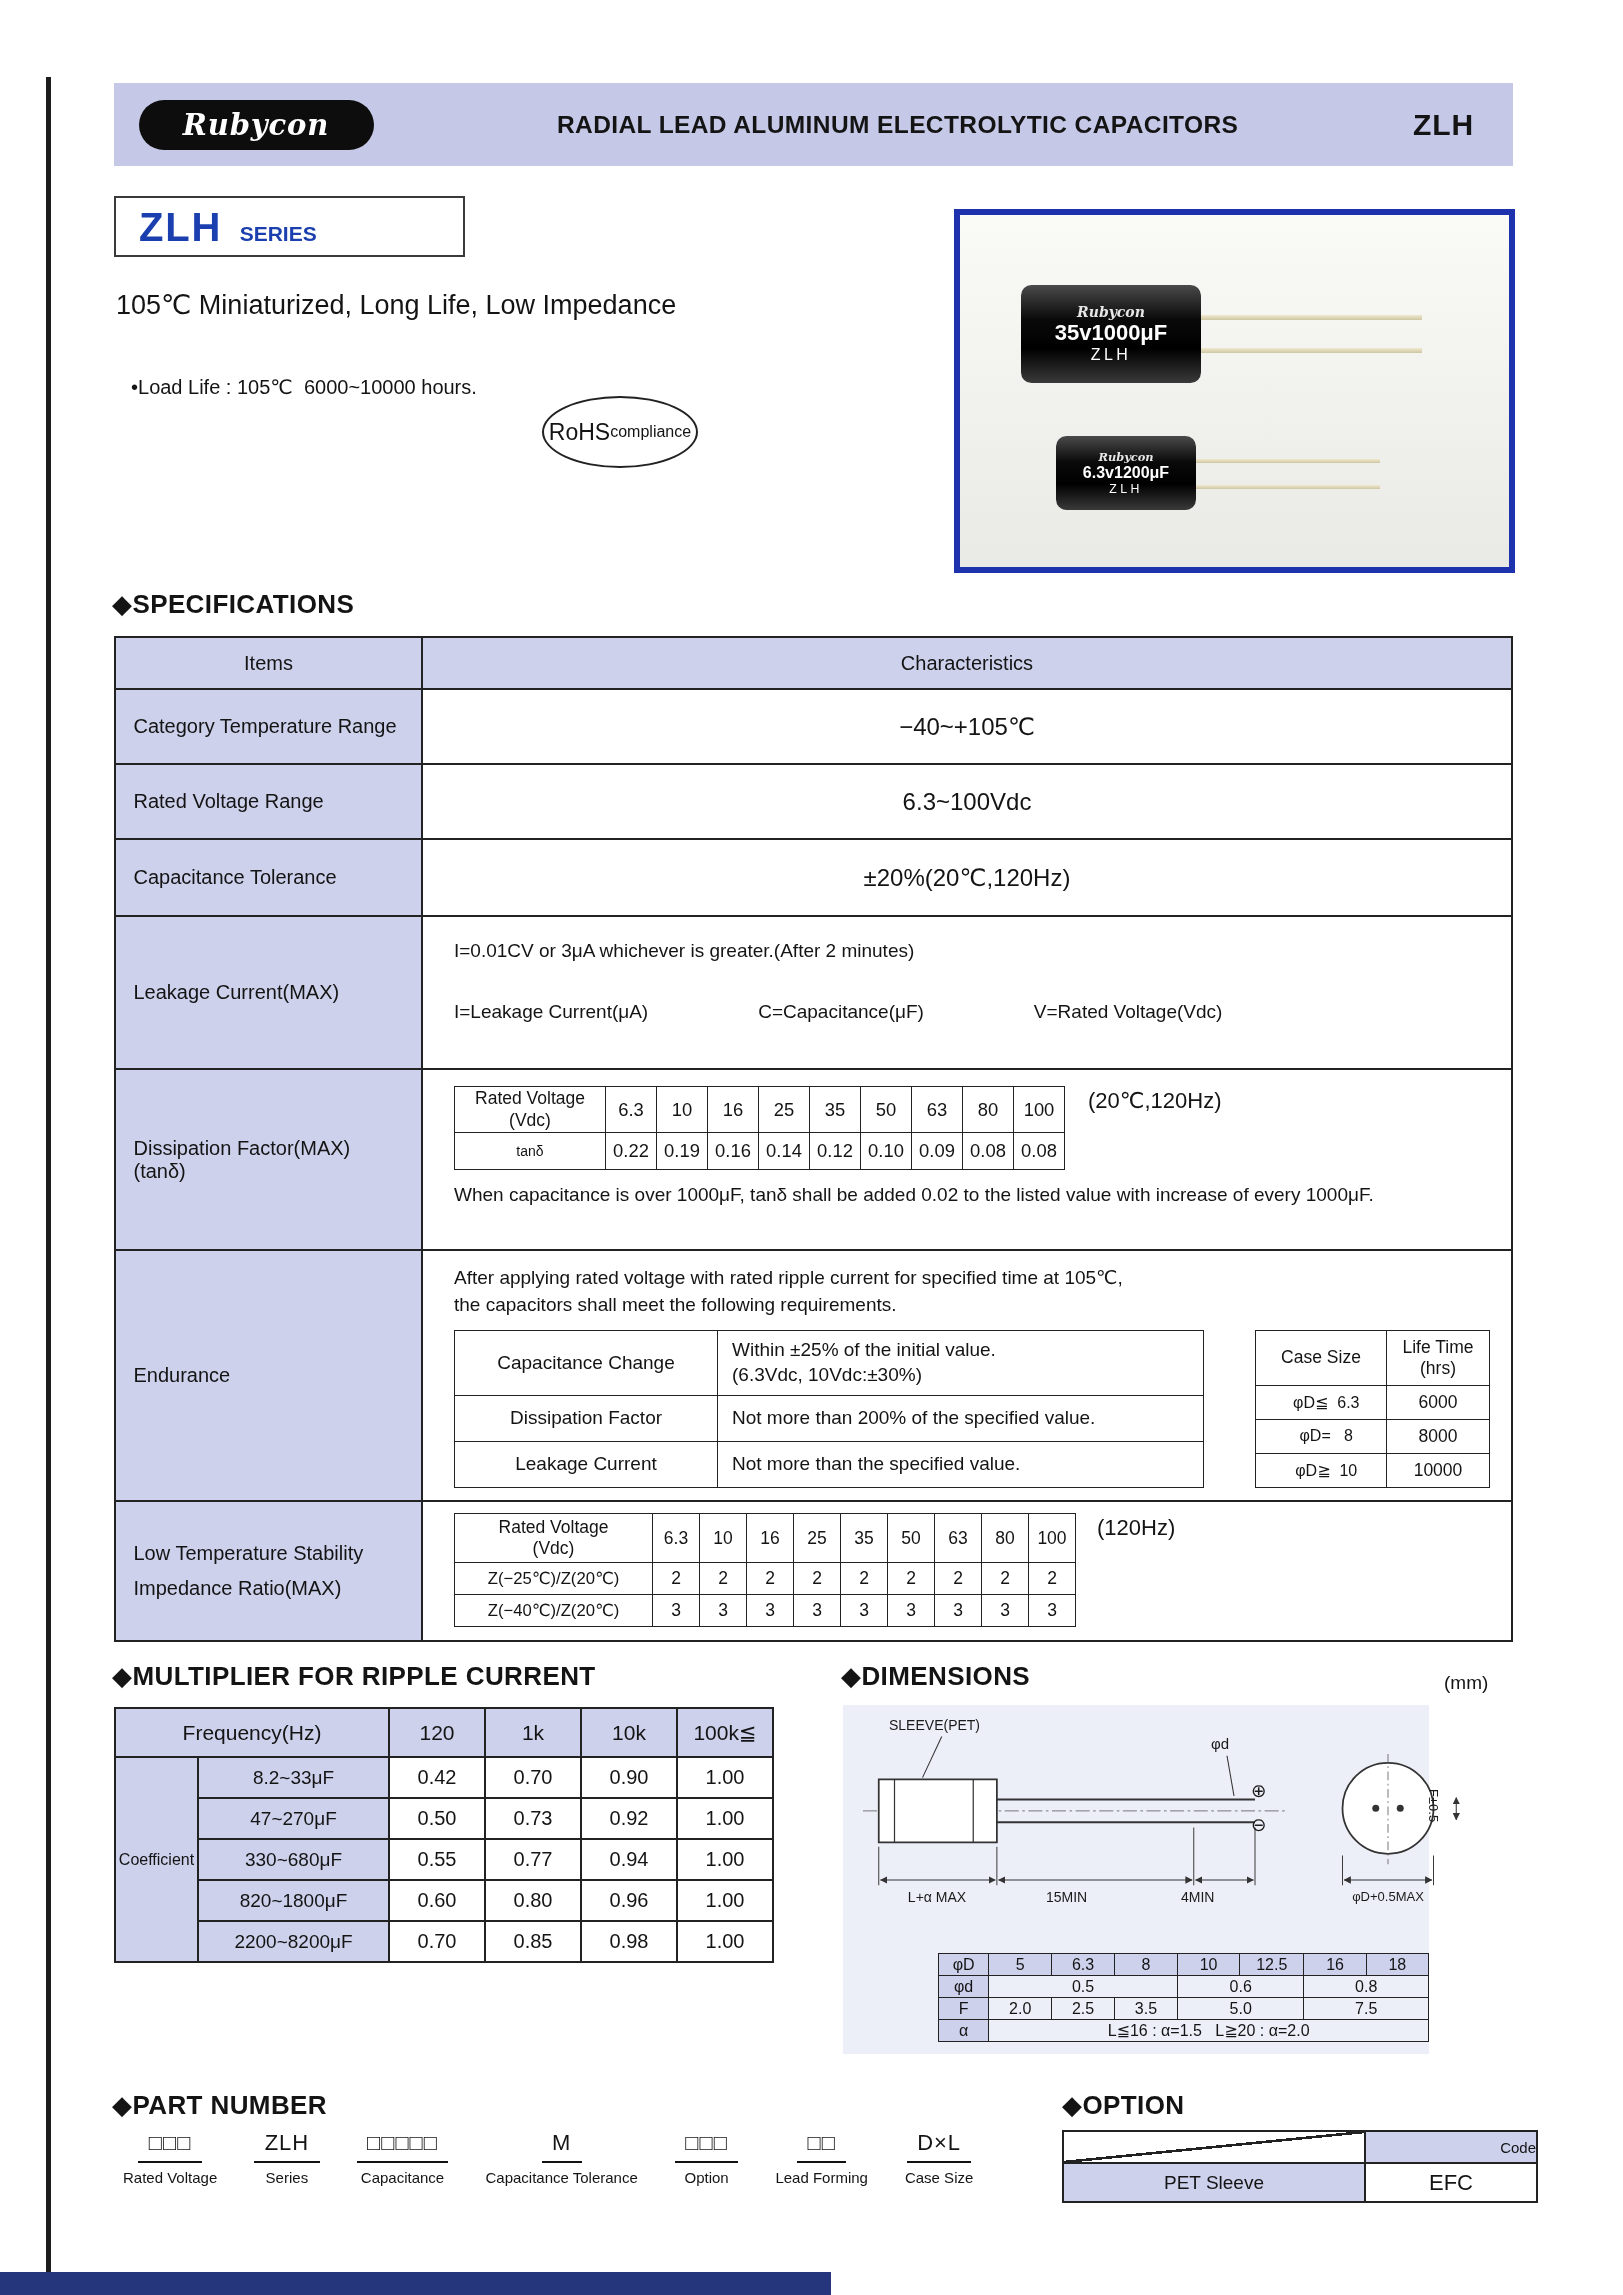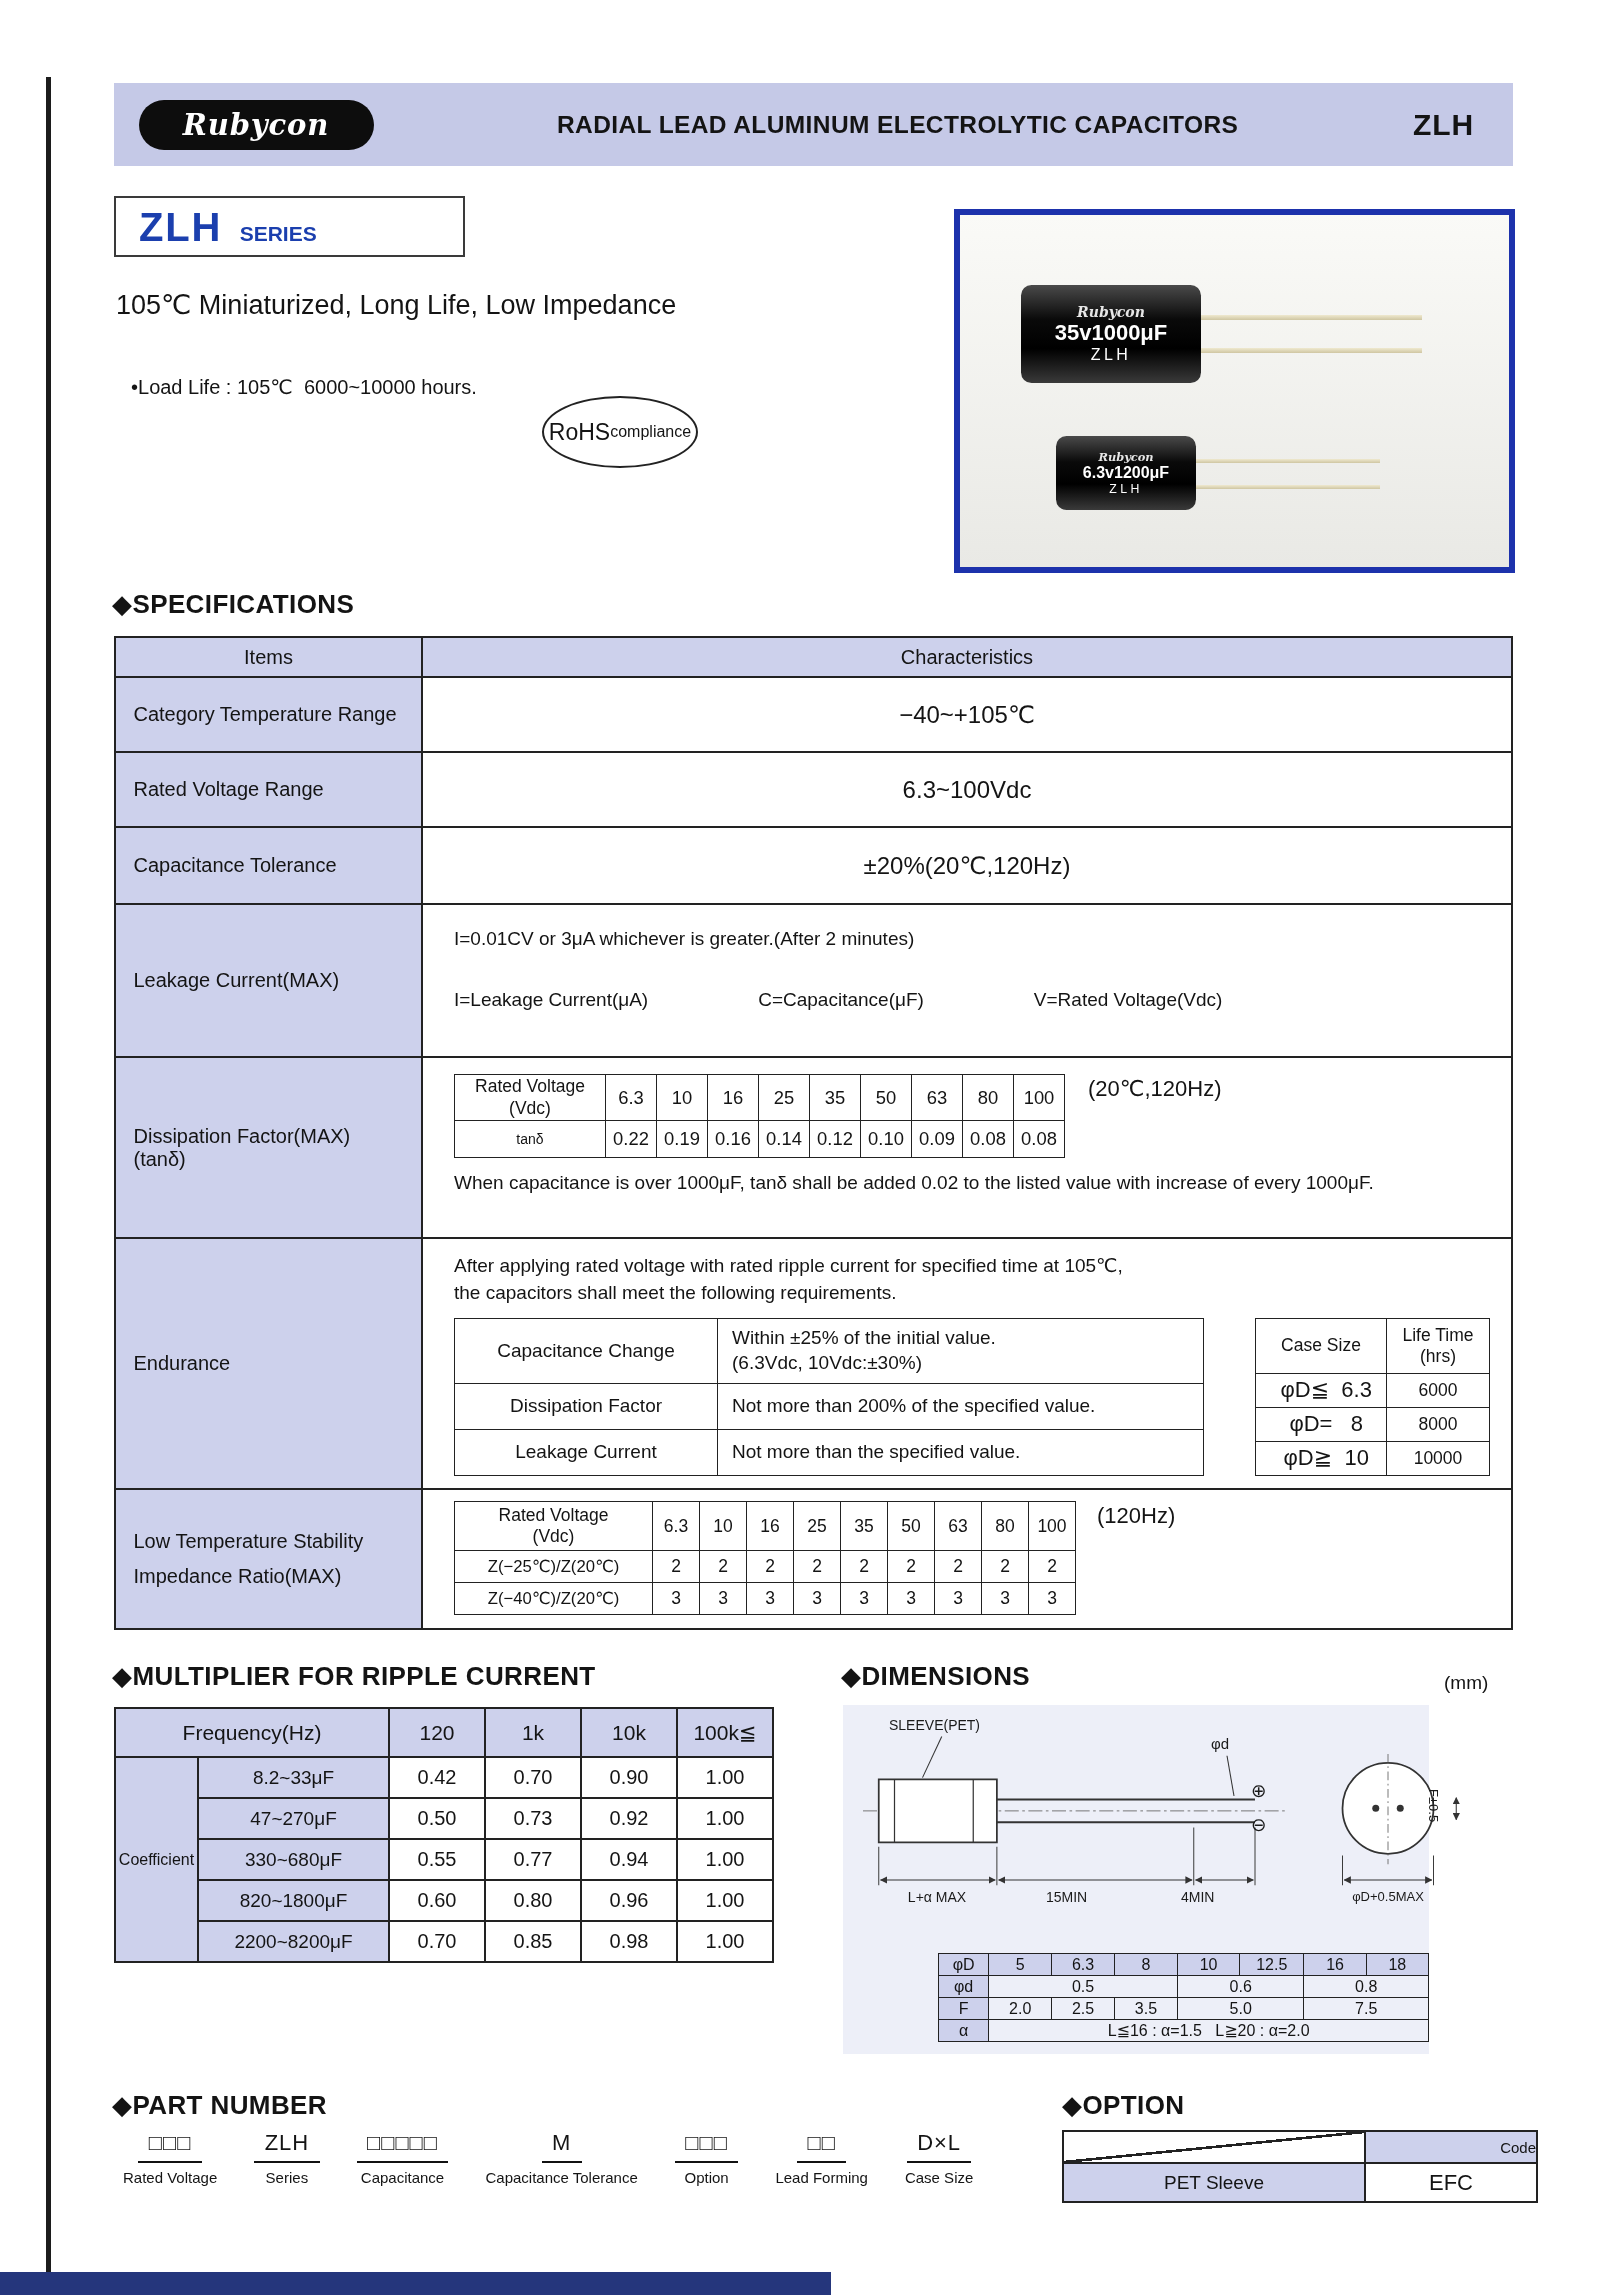--- a/index.html
+++ b/index.html
@@ -51,21 +51,21 @@
 .cap2 .lead-a{left:136px;top:23px;width:188px;height:4.4px}
 .cap2 .lead-b{left:136px;top:49px;width:188px;height:4.4px}
 
 .sec-heading{position:absolute;font-size:26px;font-weight:bold;letter-spacing:0.4px}
 
 .spec-table{position:absolute;left:114px;top:636px;width:1399px;table-layout:fixed}
 .spec-table>tbody>tr>td{border:2.6px solid #222;vertical-align:middle}
 .hdr{font-size:20px;text-align:center}
 .rlabel{font-size:20px;padding-left:17.5px}
 .bigval{text-align:center;font-size:24px}
-.h46{height:40px}.h86{height:75px}.h88{height:77px}.h174{height:153px}.h206{height:181px}.h286{height:251px}.h160{height:140px}
+.h46{height:52px}.h86{height:75px}.h88{height:77px}.h174{height:153px}.h206{height:181px}.h286{height:251px}.h160{height:140px}
 .vtop{vertical-align:top !important}
 
 .leak-cell{padding:23px 0 0 31px}
 .leak-formula{font-size:19px}
 .leak-defs{display:flex;gap:110px;margin-top:39px;font-size:19px}
 
 .inner td{border:1.8px solid #222;text-align:center}
 .df-row{display:flex;align-items:flex-start;padding:16px 0 0 31px}
 .df-rv{width:151px;font-size:17.5px;line-height:1.25}
 .df-v{width:51px;font-size:18.4px}
@@ -76,21 +76,21 @@
 .end-cell{padding:14px 17.5px 0 31px}
 .end-intro{font-size:19px;line-height:1.4}
 .end-flex{display:flex;margin-top:11.4px}
 .end-k{width:263px;font-size:19px}
 .end-v{width:486px;font-size:19px;text-align:left !important;padding-left:14px;line-height:1.3}
 .h74{height:65px}.h52{height:46px}
 .life-table{margin-left:auto;margin-right:3.5px}
 .life-h1{width:131px;font-size:17.5px}
 .life-h2{width:103px;font-size:17.5px;line-height:1.2}
 .lh62{height:54px}.lh38{height:33px}
-.life-size{text-align:right;padding-left:10.5px;font-size:22px;white-space:pre}
+.life-size{text-align:right;padding-left:10.5px;font-size:16px;white-space:pre}
 .life-time{font-size:17.5px}
 
 .lt-row{display:flex;align-items:flex-start;padding:11.4px 0 0 31px}
 .lt-rv{width:198px;font-size:17.5px;line-height:1.25}
 .lt-v{width:47px;font-size:17.5px}
 .lt-z{font-size:16.7px}
 .lth{height:49px}.ltd{height:32px}
 .lt-cond{font-size:22px;margin-left:21px;padding-top:1.8px}
 .lt-label div+div{margin-top:12.3px}
 

